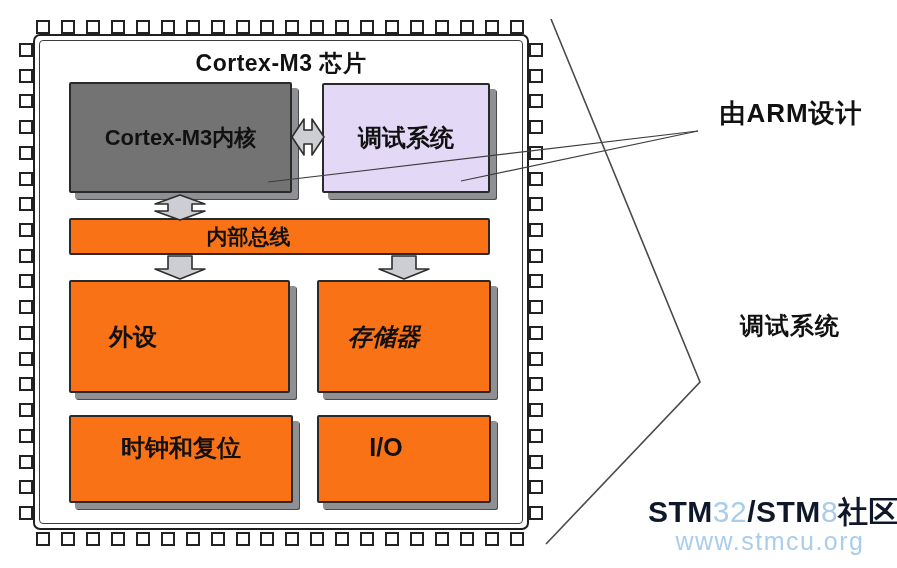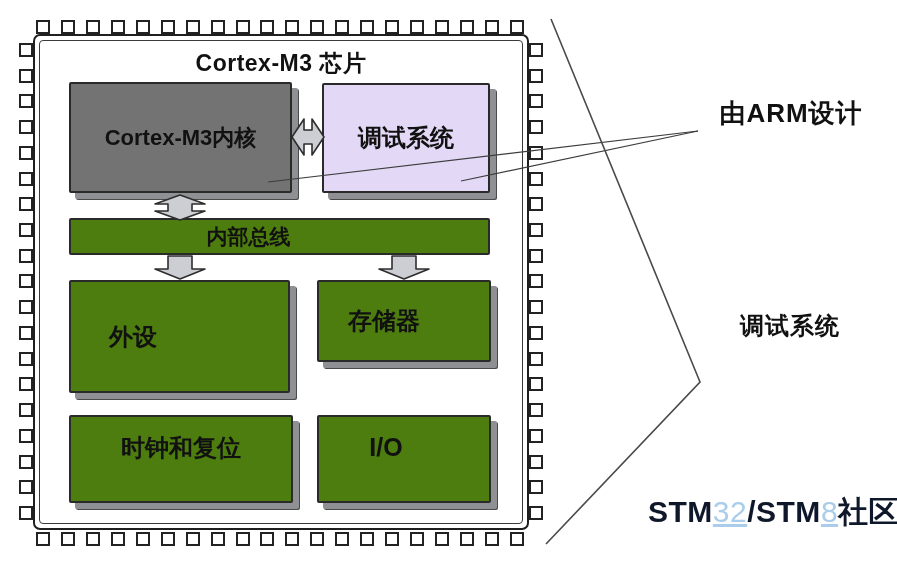--- a/index.html
+++ b/index.html
@@ -30,49 +30,49 @@
   .pins-left  {left:19px;top:43px;width:14px;height:477px;flex-direction:column;}
   .pins-right {left:529px;top:43px;width:14px;height:477px;flex-direction:column;}
   .pin{
     width:14px;height:14px;background:#fff;border:2px solid #222;
     box-sizing:border-box;flex:0 0 auto;
   }
 
   
   .block{
     position:absolute;box-sizing:border-box;display:flex;align-items:center;
-    justify-content:center;font-weight:bold;background:#4d7c0f;
+    justify-content:center;font-weight:bold;background:#f97316;
     border:2px solid #2a2a2a;
     box-shadow:6px 6px 0 0 #8e9094, 7px 7px 0 0 #4a4a4a;
     border-radius:2px;
   }
   .block-core {left:69px;top:82px;width:223px;height:111px;background:#737373;font-size:22px;}
   .block-debug{left:322px;top:83px;width:168px;height:110px;background:#e3d9f7;font-size:24px;}
   .block-bus  {left:69px;top:218px;width:421px;height:37px;box-shadow:none;font-size:21px;padding-right:62px;}
   .block-periph{left:69px;top:280px;width:221px;height:113px;justify-content:flex-start;padding-left:38px;font-size:24px;}
-  .block-mem  {left:317px;top:280px;width:174px;height:82px;padding-right:40px;font-size:24px;}
+  .block-mem  {left:317px;top:280px;width:174px;height:113px;padding-right:40px;font-size:24px;font-style:italic;}
   .block-clock{left:69px;top:415px;width:224px;height:88px;font-size:24px;padding-bottom:23px;}
   .block-io   {left:317px;top:415px;width:174px;height:88px;padding-right:36px;padding-bottom:24px;font-size:25px;}
 
   
   .overlay{position:absolute;left:0;top:0;width:897px;height:568px;pointer-events:none;}
   .arrow-shape{fill:#cdced4;stroke:#2e2e2e;stroke-width:1.6;stroke-linejoin:round;}
   .leader{stroke:#3d3d3d;stroke-width:1.2;fill:none;}
   .brace{stroke:#4a4a4a;stroke-width:1.6;fill:none;}
 
   
   .ann{position:absolute;font-weight:bold;text-align:center;}
   .ann-arm{left:703px;top:96px;width:176px;font-size:26px;letter-spacing:1px;}
   .ann-vendor{left:695px;top:309px;width:190px;font-size:24px;line-height:34px;letter-spacing:1px;}
 
   
   .watermark{position:absolute;left:648px;top:496px;width:244px;text-align:center;line-height:1.05;}
   .wm1{font-size:30px;letter-spacing:0.5px;white-space:nowrap;}
   .wm1 .wm-bold{font-weight:bold;color:#0f172a;}
-  .wm1 .wm-light{font-weight:normal;color:#a9cdeb;text-decoration:underline;}
+  .wm1 .wm-light{font-weight:normal;color:#a9cdeb;}
   .wm2{font-size:25px;color:#a9cdeb;letter-spacing:1.5px;}
 </style>
 </head>
 <body>
 
 <div class="stage">
 
   <div class="pins pins-top">
       <div class="pin"></div>
       <div class="pin"></div>
@@ -203,15 +203,16 @@
     <polyline class="brace" points="551,19 700,382 546,544"></polyline>
   </svg>
 
   <div class="ann ann-arm">由ARM设计</div>
   <div class="ann ann-vendor">
     <div>调试系统</div>
   </div>
 
   <div class="watermark">
     <div class="wm1"><span class="wm-bold">STM</span><span class="wm-light">32</span><span class="wm-bold">/STM</span><span class="wm-light">8</span><span class="wm-bold">社区</span></div>
+    <div class="wm2">www.stmcu.org</div>
   </div>
 
 </div>
 
 </body></html>

